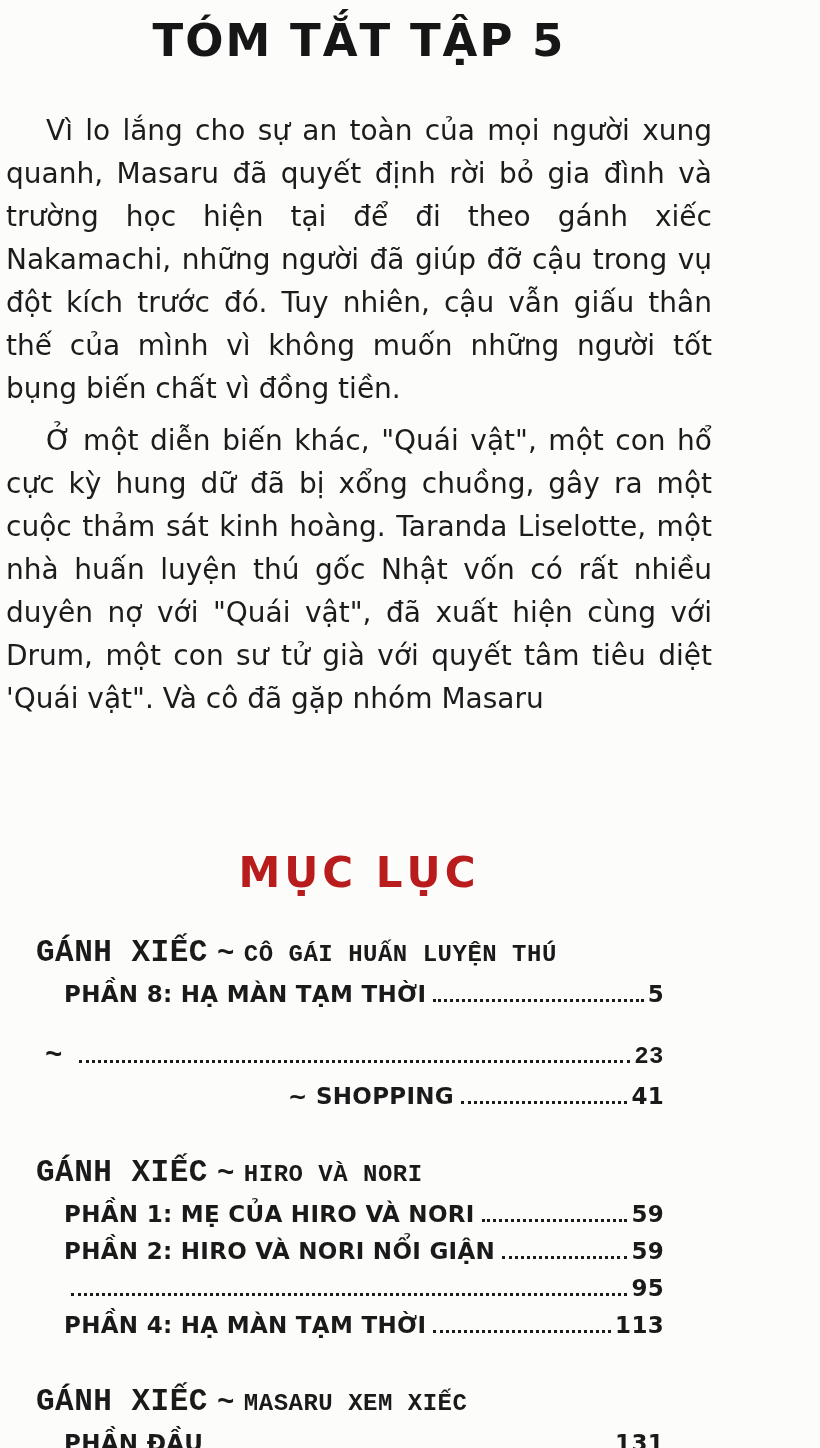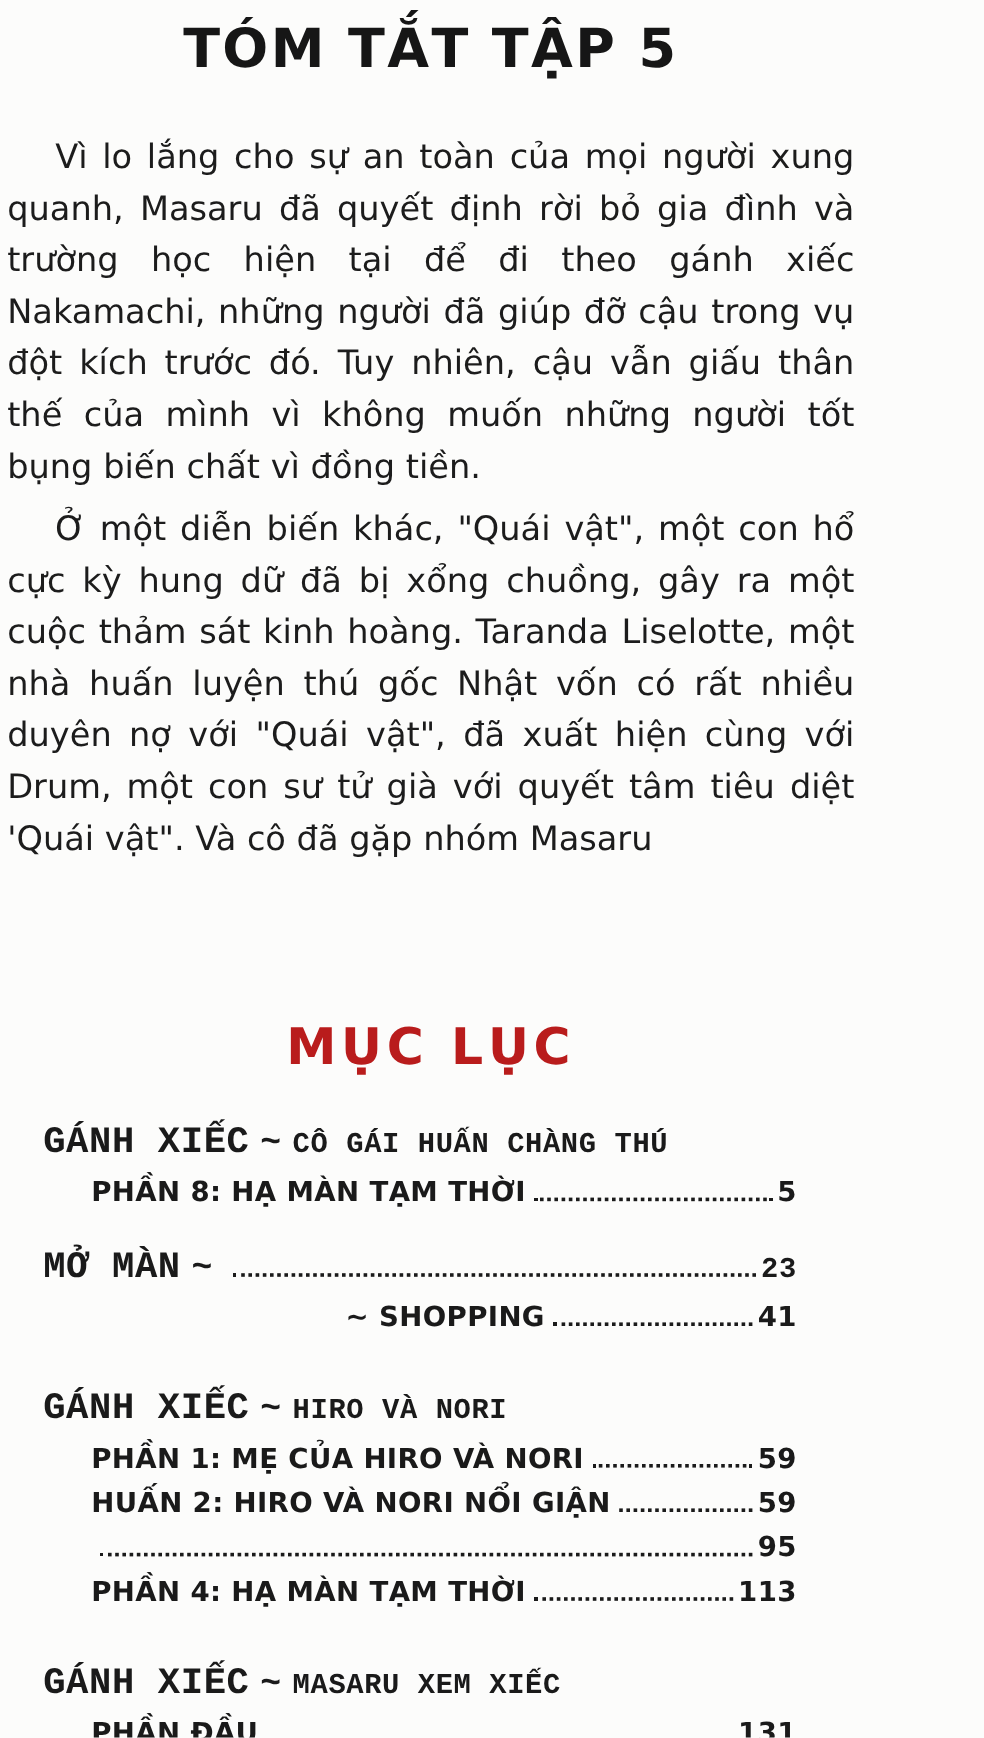--- a/index.html
+++ b/index.html
@@ -66,21 +66,21 @@
   }
   .toc-header .sub {
     font-size: 24px;
     letter-spacing: 0.5px;
   }
   .toc-entry {
     display: flex;
     align-items: baseline;
     font-weight: bold;
     font-size: 23px;
-    margin: 11px 0 0 40px;
+    margin: 11px 0 0 28px;
     letter-spacing: 0.3px;
     white-space: nowrap;
   }
   .toc-entry.indented { margin-left: 252px; }
   .leader {
     flex: 1 1 auto;
     min-width: 18px;
     border-bottom: 3px dotted #1b1b1b;
     margin: 0 4px 5px 7px;
   }
@@ -100,31 +100,30 @@
     <p>Ở một diễn biến khác, "Quái vật", một con hổ cực kỳ hung dữ đã bị xổng chuồng, gây ra một cuộc thảm sát kinh hoàng. Taranda Liselotte, một nhà huấn luyện thú gốc Nhật vốn có rất nhiều duyên nợ với "Quái vật", đã xuất hiện cùng với Drum, một con sư tử già với quyết tâm tiêu diệt 'Quái vật". Và cô đã gặp nhóm Masaru</p>
   </div>
 
   <h2 class="toc-title">MỤC LỤC</h2>
 
   <div class="toc">
 
     <div class="toc-header">
       <span>GÁNH XIẾC</span>
       <span class="sep">~</span>
-      <span class="sub">CÔ GÁI HUẤN CHÀNG THÚ</span>
+      <span class="sub">CÔ GÁI HUẤN LUYỆN THÚ</span>
     </div>
 
     <div class="toc-entry">
       <span>PHẦN 8: HẠ MÀN TẠM THỜI</span>
       <span class="leader"></span>
       <span class="page-num">5</span>
     </div>
 
     <div class="toc-header">
-      <span>MỞ MÀN</span>
       <span class="sep">~</span>
       <span class="leader"></span>
       <span class="page-num">23</span>
     </div>
 
     <div class="toc-entry indented">
       <span>~ SHOPPING</span>
       <span class="leader"></span>
       <span class="page-num">41</span>
     </div>
@@ -135,21 +134,21 @@
       <span class="sub">HIRO VÀ NORI</span>
     </div>
 
     <div class="toc-entry">
       <span>PHẦN 1: MẸ CỦA HIRO VÀ NORI</span>
       <span class="leader"></span>
       <span class="page-num">59</span>
     </div>
 
     <div class="toc-entry">
-      <span>HUẤN 2: HIRO VÀ NORI NỔI GIẬN</span>
+      <span>PHẦN 2: HIRO VÀ NORI NỔI GIẬN</span>
       <span class="leader"></span>
       <span class="page-num">59</span>
     </div>
 
     <div class="toc-entry">
       <span class="leader"></span>
       <span class="page-num">95</span>
     </div>
 
     <div class="toc-entry">

